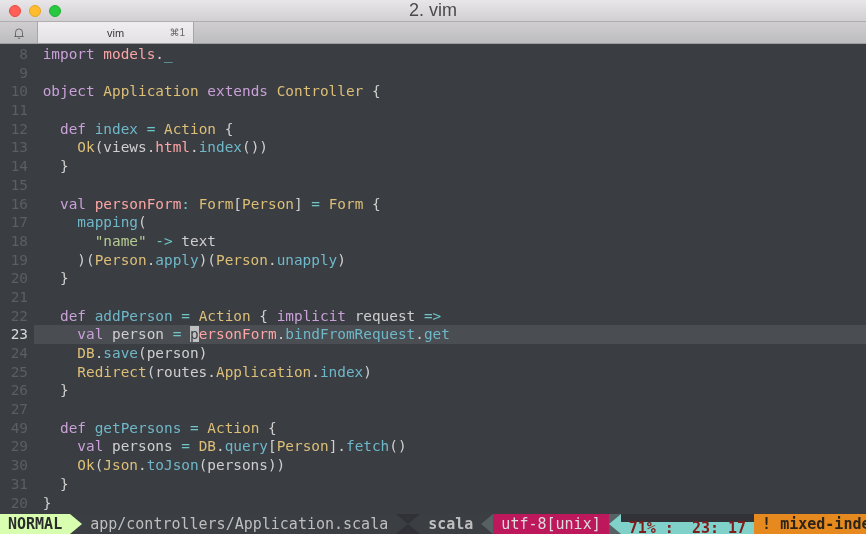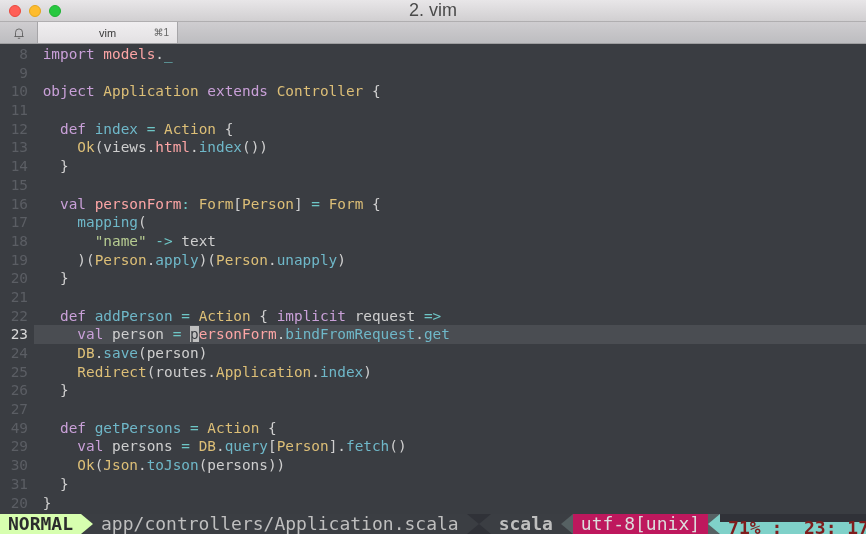--- a/index.html
+++ b/index.html
@@ -34,21 +34,21 @@
   .bell-seg {
     width: 38px;
     display: flex;
     align-items: center;
     justify-content: center;
     border-right: 1px solid #a6a5a8;
     color: #555;
   }
   .bell-seg svg { width: 14px; height: 14px; stroke: #555; fill: none; stroke-width: 1.4; }
   .tab {
-    width: 140px;
+    width: 156px;
     background: linear-gradient(#f0eef0, #e3e1e3);
     border-right: 1px solid #a6a5a8;
     display: flex;
     align-items: center;
     font-size: 11px;
     color: #3a3a3a;
     position: relative;
   }
   .tab .tab-label { position: absolute; left: 0; right: 0; text-align: center; }
   .tab .tab-shortcut { position: absolute; right: 8px; color: #666; font-size: 10px; }
@@ -86,21 +86,21 @@
   .op       { color: #6ec6c6; }
   .arrow    { color: #6ec6c6; }
   .punct    { color: #cfcfcf; }
   .cursor-block { background:#bfbfbf; color:#3a3d42; }
 
   
   .status {
     height: 20px;
     display: flex;
     align-items: stretch;
-    font-size: 18px;
+    font-size: 15px;
     line-height: 20px;
     font-weight: bold;
     background: #303238;
   }
   .seg { padding: 0 8px; white-space: nowrap; display:flex; align-items:center; }
   .s-mode { background: #d7ffaf; color: #2b2c2d; }
   .arrow-r { width: 0; height: 0; border-top: 10px solid transparent; border-bottom: 10px solid transparent; }
   .ar-mode { border-left: 12px solid #d7ffaf; background:#3b3e43; }
   .s-file { background: #3b3e43; color: #bfbfbf; font-weight: normal; flex-shrink:0; }
   .ar-file { border-left: 12px solid #3b3e43; background:#303238; }

